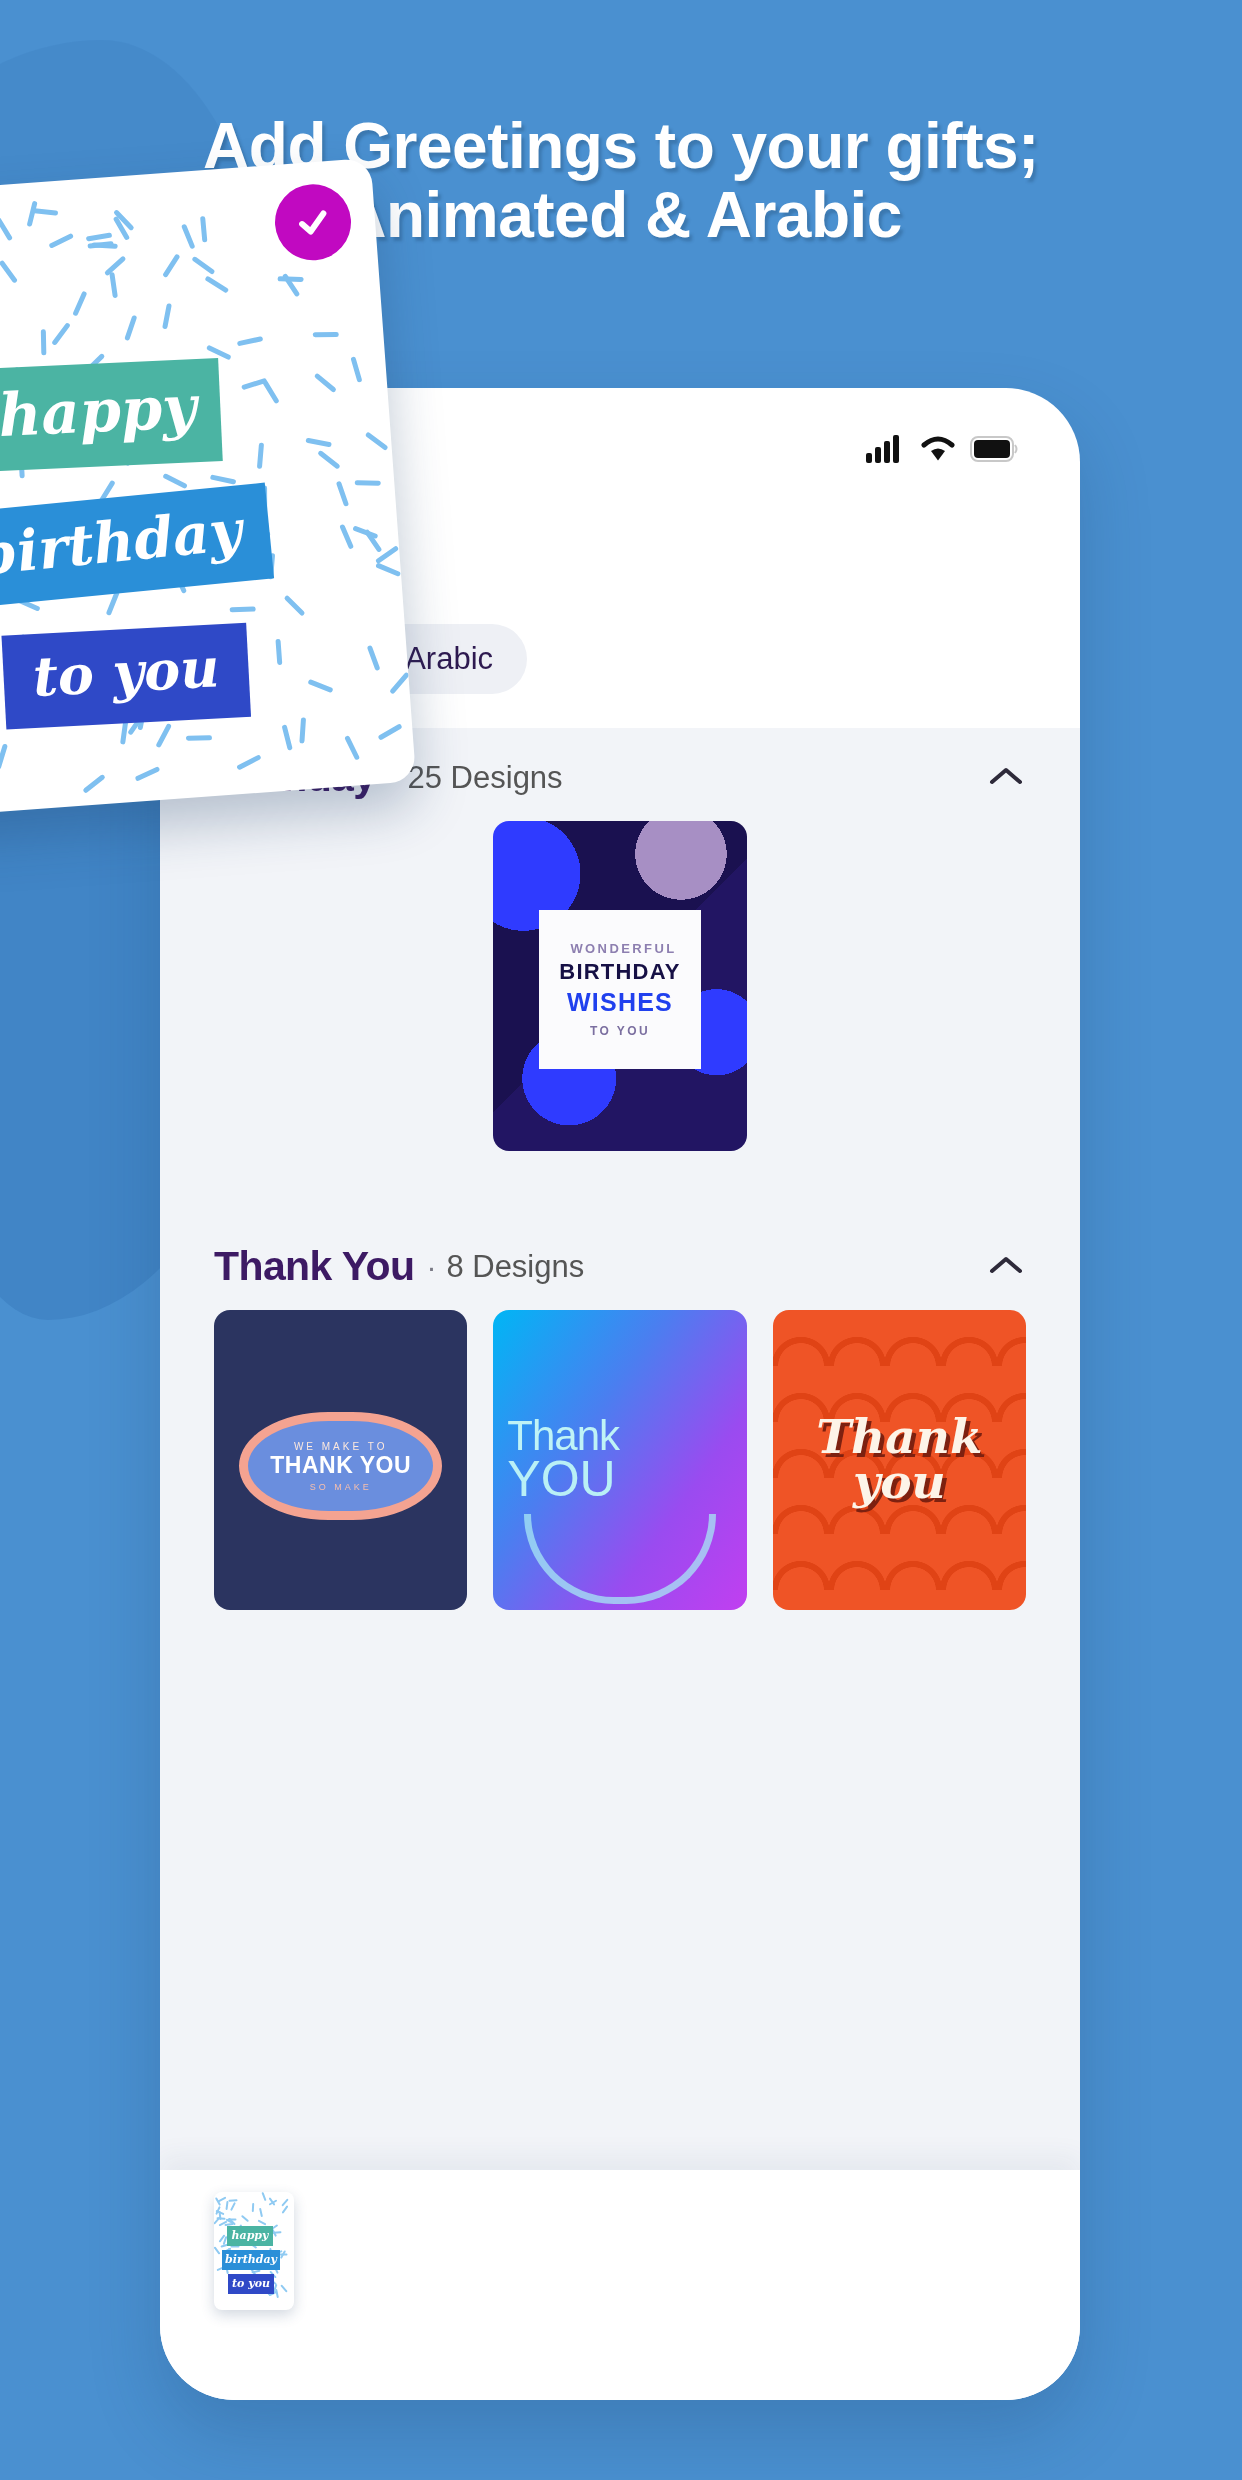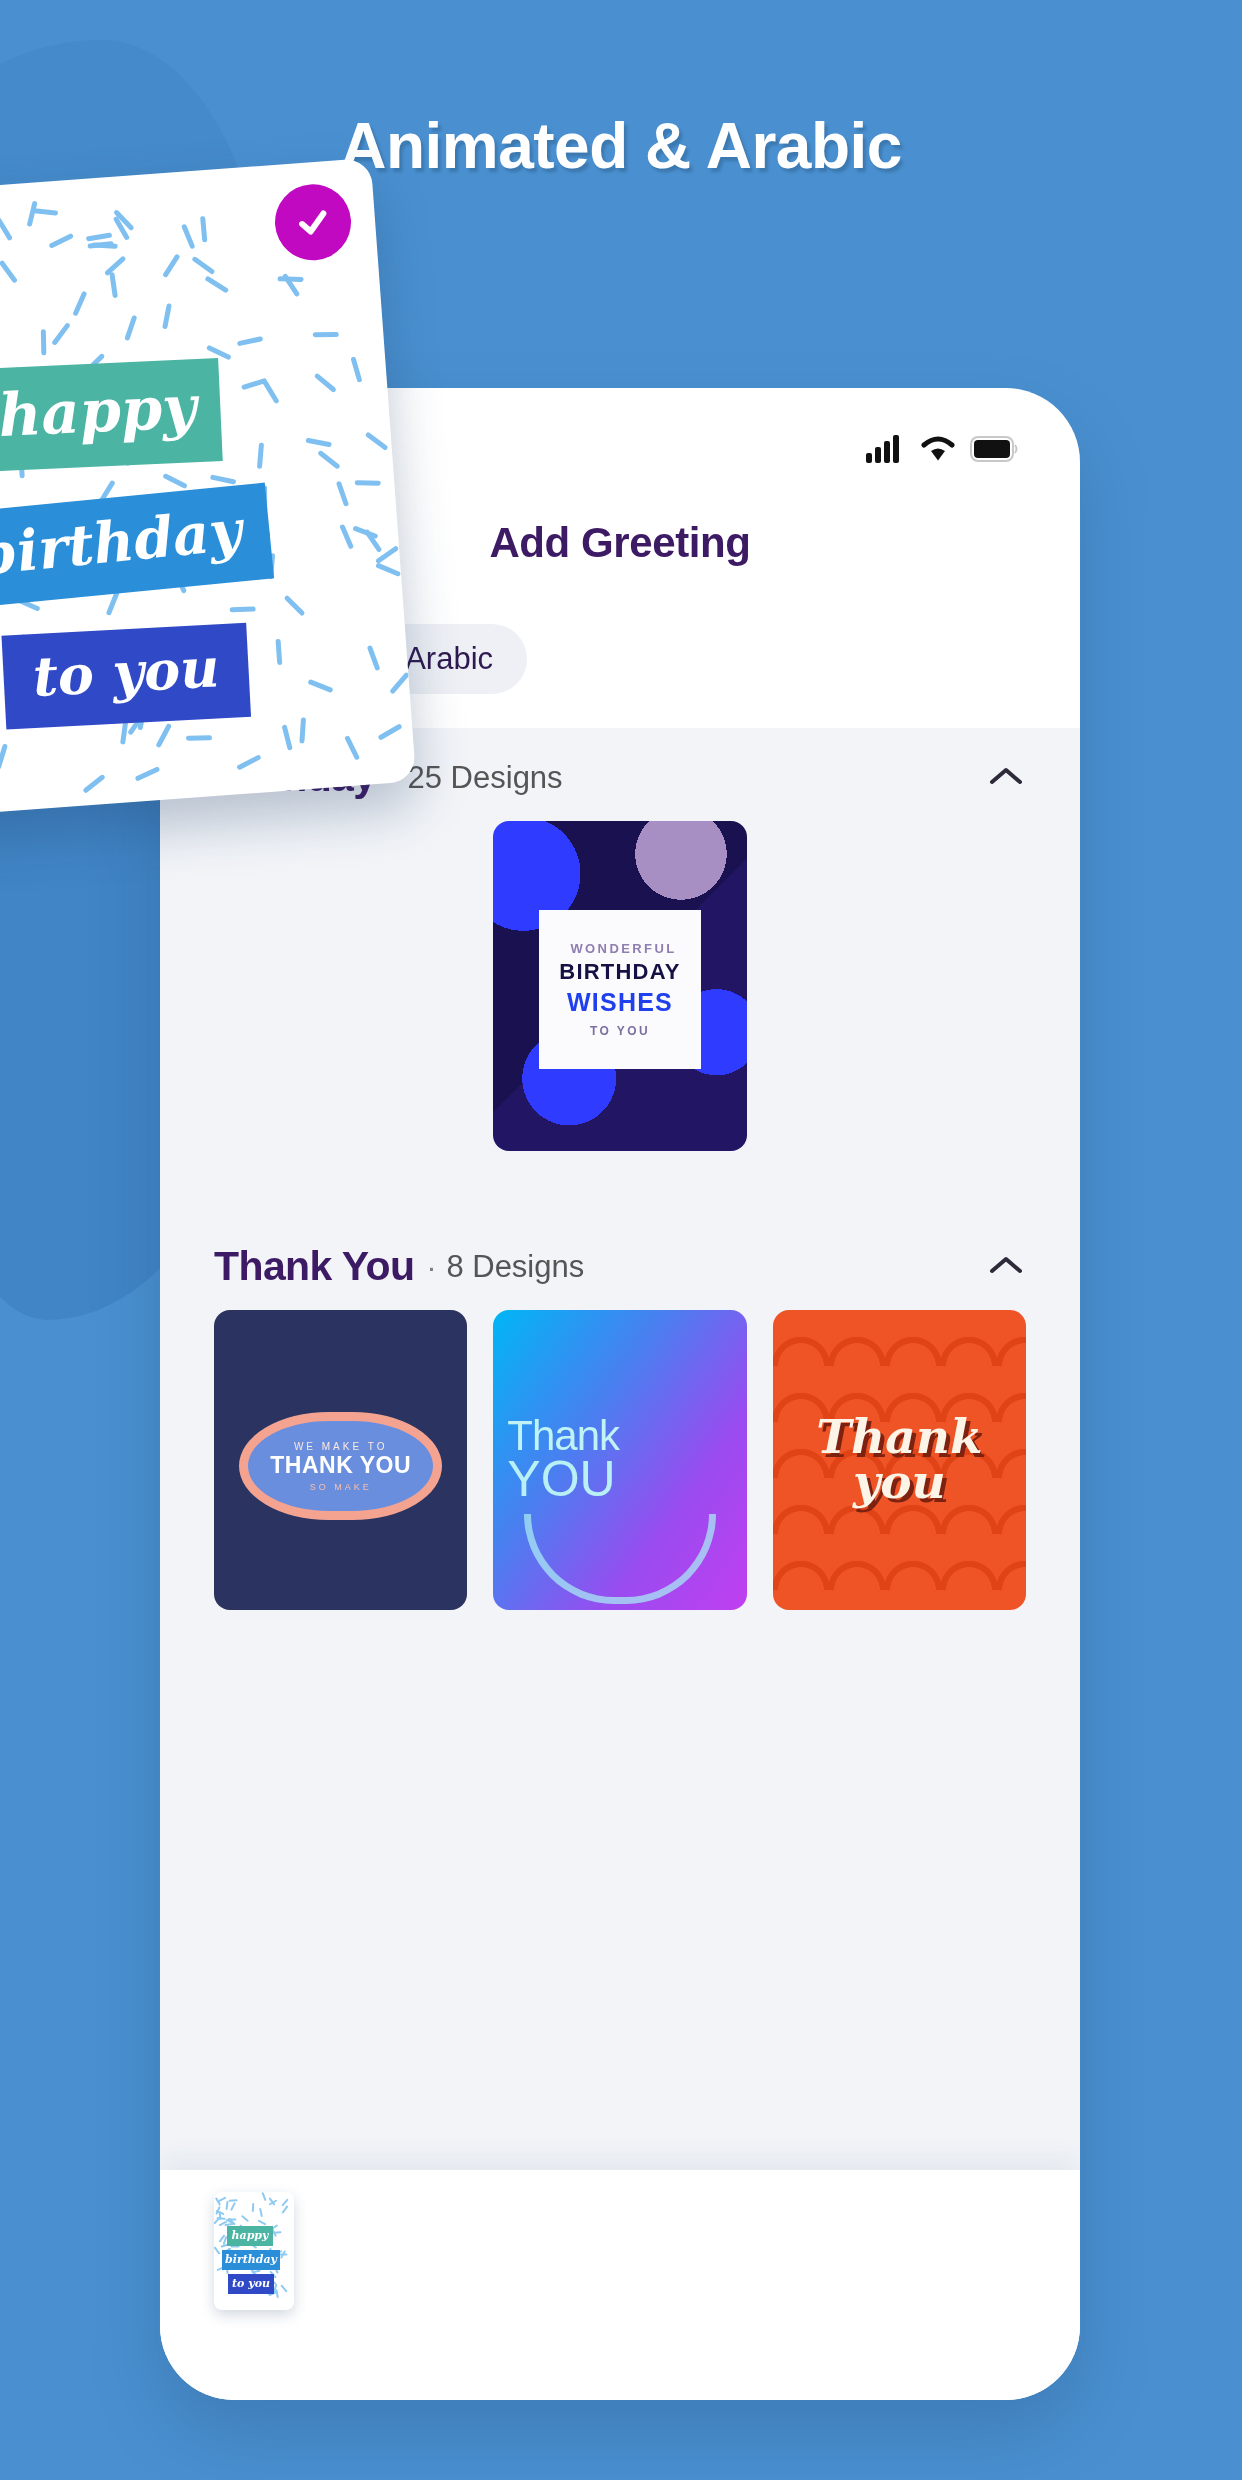--- a/index.html
+++ b/index.html
@@ -325,20 +325,21 @@
 </style>
 </head>
 <body>
 
 <div class="bg">
   <div class="blob-a"></div>
   <div class="blob-b"></div>
 </div>
 
 <div class="headline">
+  <span>Add Greetings to your gifts;</span>
   <span class="l2">Animated &amp; Arabic</span>
 </div>
 
 <div class="phone">
 
   <div class="statusbar">
     <div class="clock">9:41</div>
     <div class="status-icons">
       <svg width="40" height="28" viewBox="0 0 40 28">
         <rect x="0" y="18" width="6" height="10" rx="2" fill="#111"></rect>
@@ -357,21 +358,20 @@
       </svg>
     </div>
   </div>
 
   <div class="navbar">
     <div class="back-btn">
       <svg width="34" height="50" viewBox="0 0 34 50">
         <path d="M26 4 L8 25 L26 46" stroke="#3d1a64" stroke-width="5" fill="none" stroke-linecap="round" stroke-linejoin="round"></path>
       </svg>
     </div>
-    <div class="nav-title">Add Greeting</div>
   </div>
 
   <div class="chips-row">
     <div class="chip">GIFs</div>
     <div class="chip">Arabic</div>
     <div class="chip-spacer"></div>
   </div>
 
   <div class="scroll-area">
 

